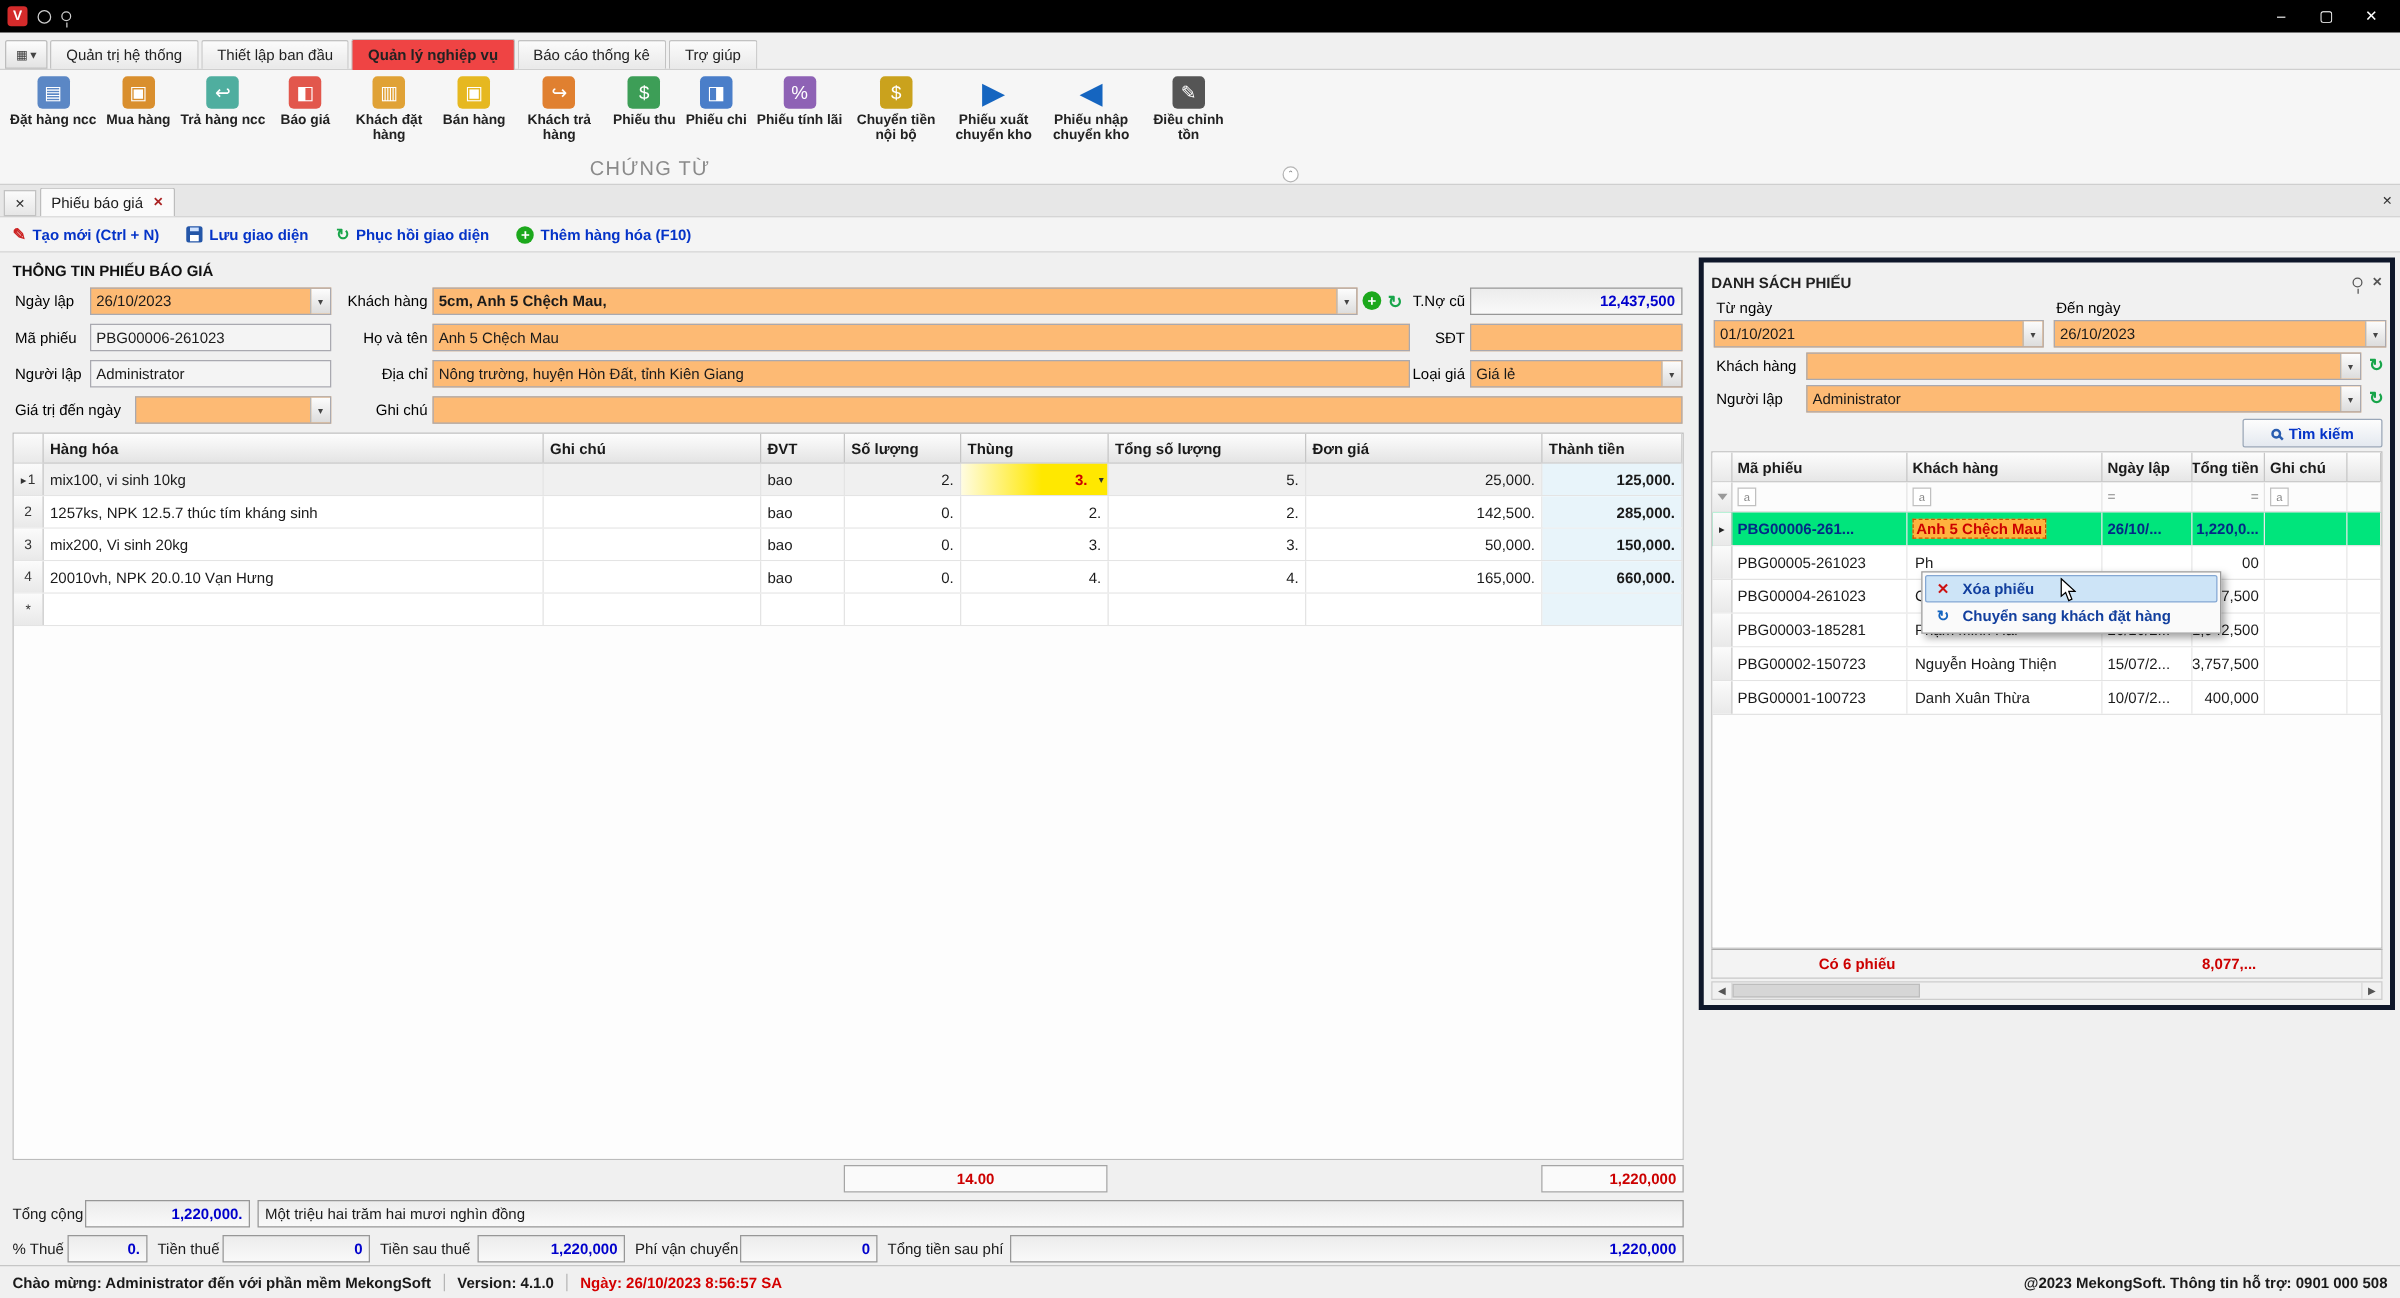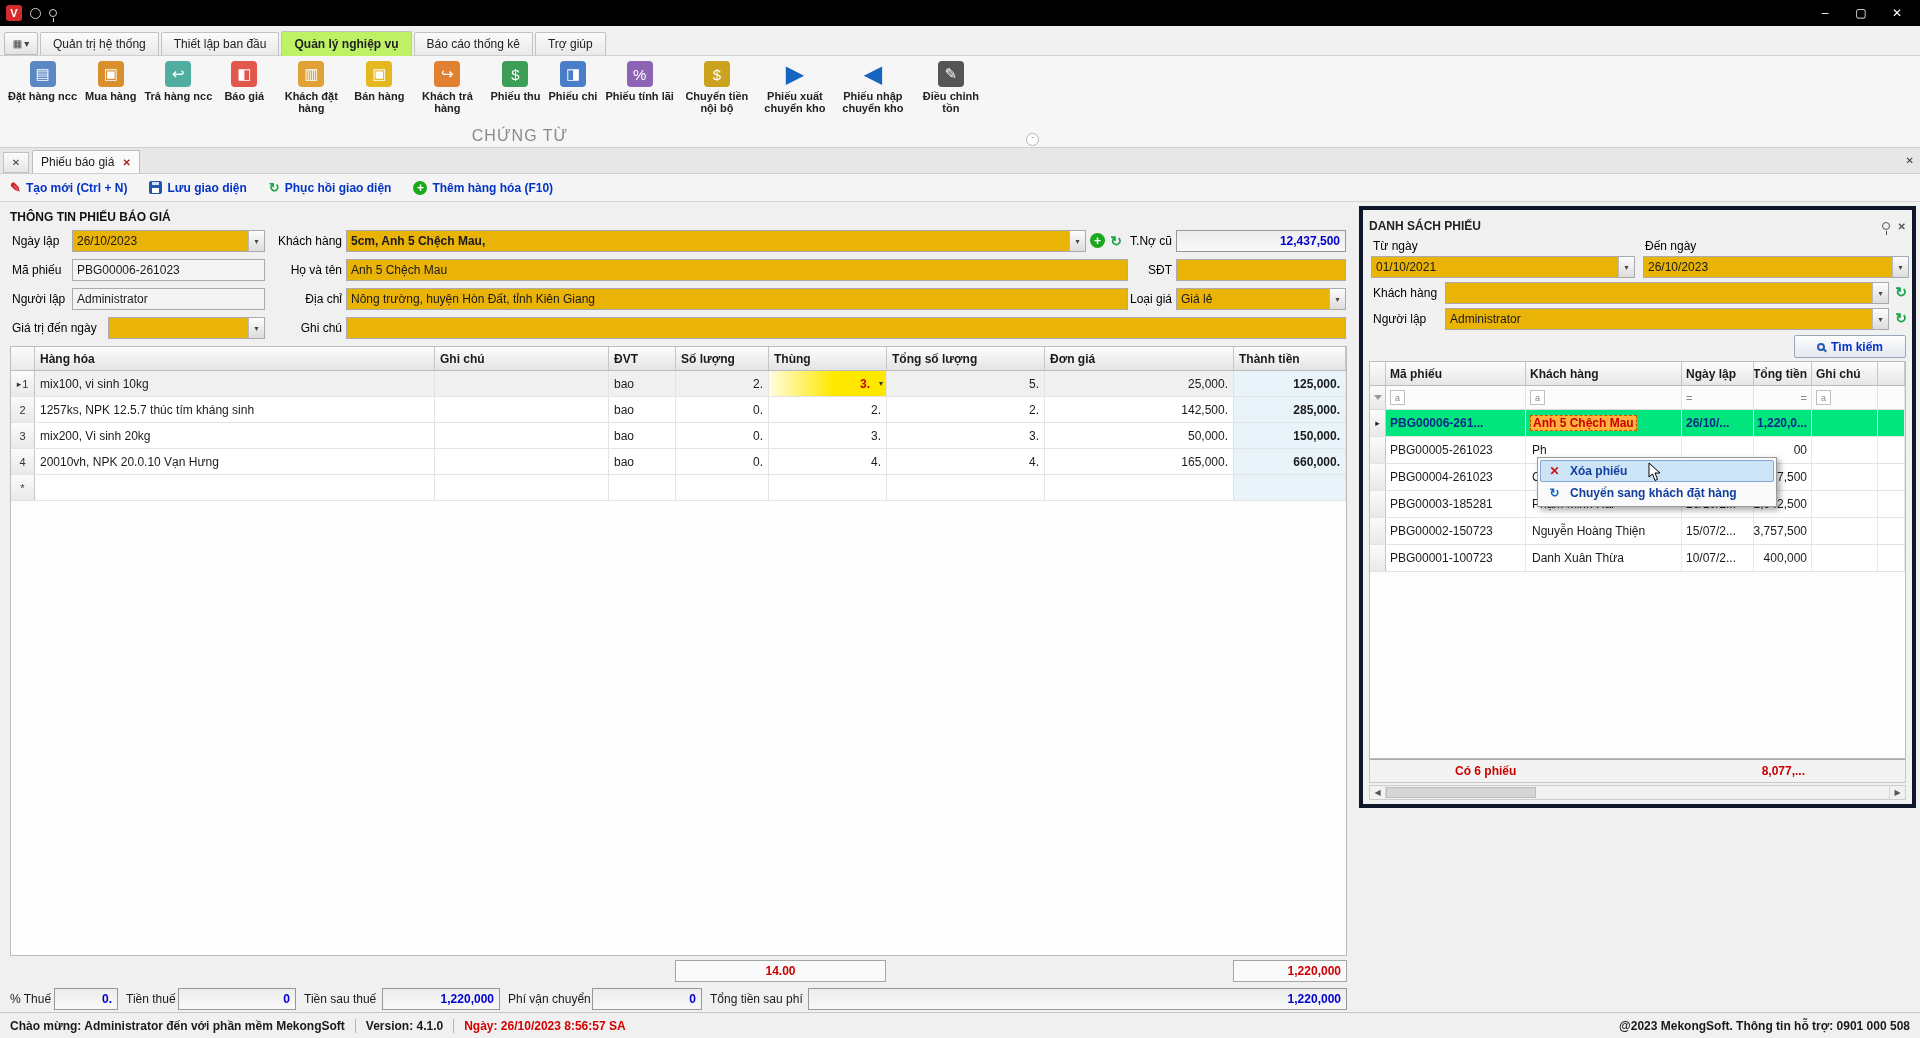--- a/index.html
+++ b/index.html
@@ -15,21 +15,21 @@
   .tb-pin{width:8px;height:8px;border:1px solid #cfcfcf;border-radius:50%;position:relative}
   .tb-pin::after{content:"";position:absolute;left:3px;top:8px;width:1px;height:4px;background:#cfcfcf}
   .tb-title{position:absolute;left:0;right:0;text-align:center;font-size:12px;pointer-events:none}
   .tb-ctrls{margin-left:auto;display:flex;gap:2px;z-index:2}
   .tb-btn{width:34px;height:22px;display:flex;align-items:center;justify-content:center;font-size:12px;color:#fff;cursor:default}
 
   
   .menutabs{height:30px;background:#f0f0f0;border-bottom:1px solid #cfcfcf;display:flex;align-items:flex-end;padding:3px 4px 0 4px;gap:2px;flex:0 0 auto}
   .mt-first{width:34px;height:23px;border:1px solid #bdbdbd;background:linear-gradient(#fdfdfd,#e3e3e3);display:flex;align-items:center;justify-content:center;gap:2px;font-size:10px;color:#444;border-radius:2px 2px 0 0}
   .mtab{height:23px;padding:0 12px;display:flex;align-items:center;border:1px solid #c2c2c2;border-bottom:none;background:linear-gradient(#fbfbfb,#e9e9e9);border-radius:2px 2px 0 0;color:#222}
-  .mtab.active{background:#bef264;font-weight:bold;position:relative;margin-bottom:-1px;height:25px;z-index:2}
+  .mtab.active{background:#ef4444;font-weight:bold;position:relative;margin-bottom:-1px;height:25px;z-index:2}
 
   
   .ribbon{height:92px;background:#f6f6f6;border-bottom:1px solid #cfcfcf;position:relative;flex:0 0 auto}
   .rib-items{display:flex;align-items:flex-start;padding:4px 2px 16px 4px}
   .rib-item{min-width:56px;max-width:78px;padding:1px 4px;text-align:center;border-radius:3px}
   .ric{width:26px;height:26px;margin:0 auto;border-radius:4px;display:flex;align-items:center;justify-content:center;color:#fff;font-size:15px}
   .ril{display:block;font-size:11px;font-weight:bold;color:#222;line-height:12px;margin-top:3px}
   .i1{background:#5b87c5}.i2{background:#d98f2e}.i3{background:#4fae9f}.i4{background:#e2574c}
   .i5{background:#e0a236}.i6{background:#e6b820}.i7{background:#e08030}.i8{background:#3d9e57}
   .i9{background:#4a7ec9}.i10{background:#8e62b5}.i11{background:#caa21d}
@@ -55,21 +55,21 @@
   .disk::after{content:"";position:absolute;bottom:1px;left:3px;right:3px;height:5px;background:#fff}
   .plus{width:14px;height:14px;border-radius:50%;background:#1ca81c;color:#fff;font-weight:bold;display:inline-flex;align-items:center;justify-content:center;font-size:12px;line-height:1}
 
   
   .main{flex:1;display:flex;padding:4px 2px 0 2px;overflow:hidden}
   .leftpane{width:1353px;display:flex;flex-direction:column;position:relative}
   .sec-title{height:22px;font-weight:bold;font-size:12px;padding:4px 0 0 8px;color:#111}
   .form{position:relative;height:118px;flex:0 0 auto}
   .fl{position:absolute;height:23px;line-height:23px;color:#000;white-space:nowrap}
   .fr{text-align:right}
-  .tb,.combo{position:absolute;height:22px;border:1px solid #a9a9b0;background:#eab308;display:flex;align-items:center;padding:0 4px;overflow:hidden;white-space:nowrap}
+  .tb,.combo{position:absolute;height:22px;border:1px solid #a9a9b0;background:#fdba74;display:flex;align-items:center;padding:0 4px;overflow:hidden;white-space:nowrap}
   .tb.ro{background:#f4f4f4}
   .combo{padding-right:0}
   .cv{flex:1;overflow:hidden;white-space:nowrap}
   .ca{width:16px;align-self:stretch;border-left:1px solid #b8b8b8;background:linear-gradient(#fdfdfd,#dcdcdc);display:flex;align-items:center;justify-content:center;font-size:8px;color:#444}
   .sunken{position:absolute;height:22px;border:1px solid #979797;background:linear-gradient(#ececec,#f9f9f9);display:flex;align-items:center;justify-content:flex-end;padding:0 5px;color:#0000cc;font-weight:bold}
   .fico-plus{position:absolute;width:15px;height:15px;border-radius:50%;background:#1ca81c;color:#fff;font-weight:bold;display:flex;align-items:center;justify-content:center;font-size:12px;line-height:1}
   .fico-ref{position:absolute;width:16px;height:16px;color:#18a54a;font-weight:bold;font-size:14px;line-height:16px;text-align:center}
 
   
   .dgrid{flex:1;margin:0 8px;border:1px solid #bcbcbc;background:#fff;display:flex;flex-direction:column;overflow:hidden}
@@ -431,20 +431,25 @@
         <div class="dg-fill"></div>
       </div>
 
       <div class="dsummary">
         <div class="ds-sp1"></div>
         <div class="ds-box ds-box1">14.00</div>
         <div class="ds-sp2"></div>
         <div class="ds-box ds-box2">1,220,000</div>
       </div>
 
+      <div class="trow">
+        <div class="tl" style="width:58px">Tổng cộng</div>
+        <div class="tbox bnum" style="width:132px">1,220,000.</div>
+        <div class="tbox" style="flex:1;margin-left:6px">Một triệu hai trăm hai mươi nghìn đồng</div>
+      </div>
 
       <div class="trow">
         <div class="tl" style="width:44px">% Thuế</div>
         <div class="tbox bnum" style="width:64px">0.</div>
         <div class="tl" style="width:52px;margin-left:8px">Tiền thuế</div>
         <div class="tbox bnum" style="width:118px">0</div>
         <div class="tl" style="width:78px;margin-left:8px">Tiền sau thuế</div>
         <div class="tbox bnum" style="width:118px">1,220,000</div>
         <div class="tl" style="width:84px;margin-left:8px">Phí vận chuyển</div>
         <div class="tbox bnum" style="width:110px">0</div>

